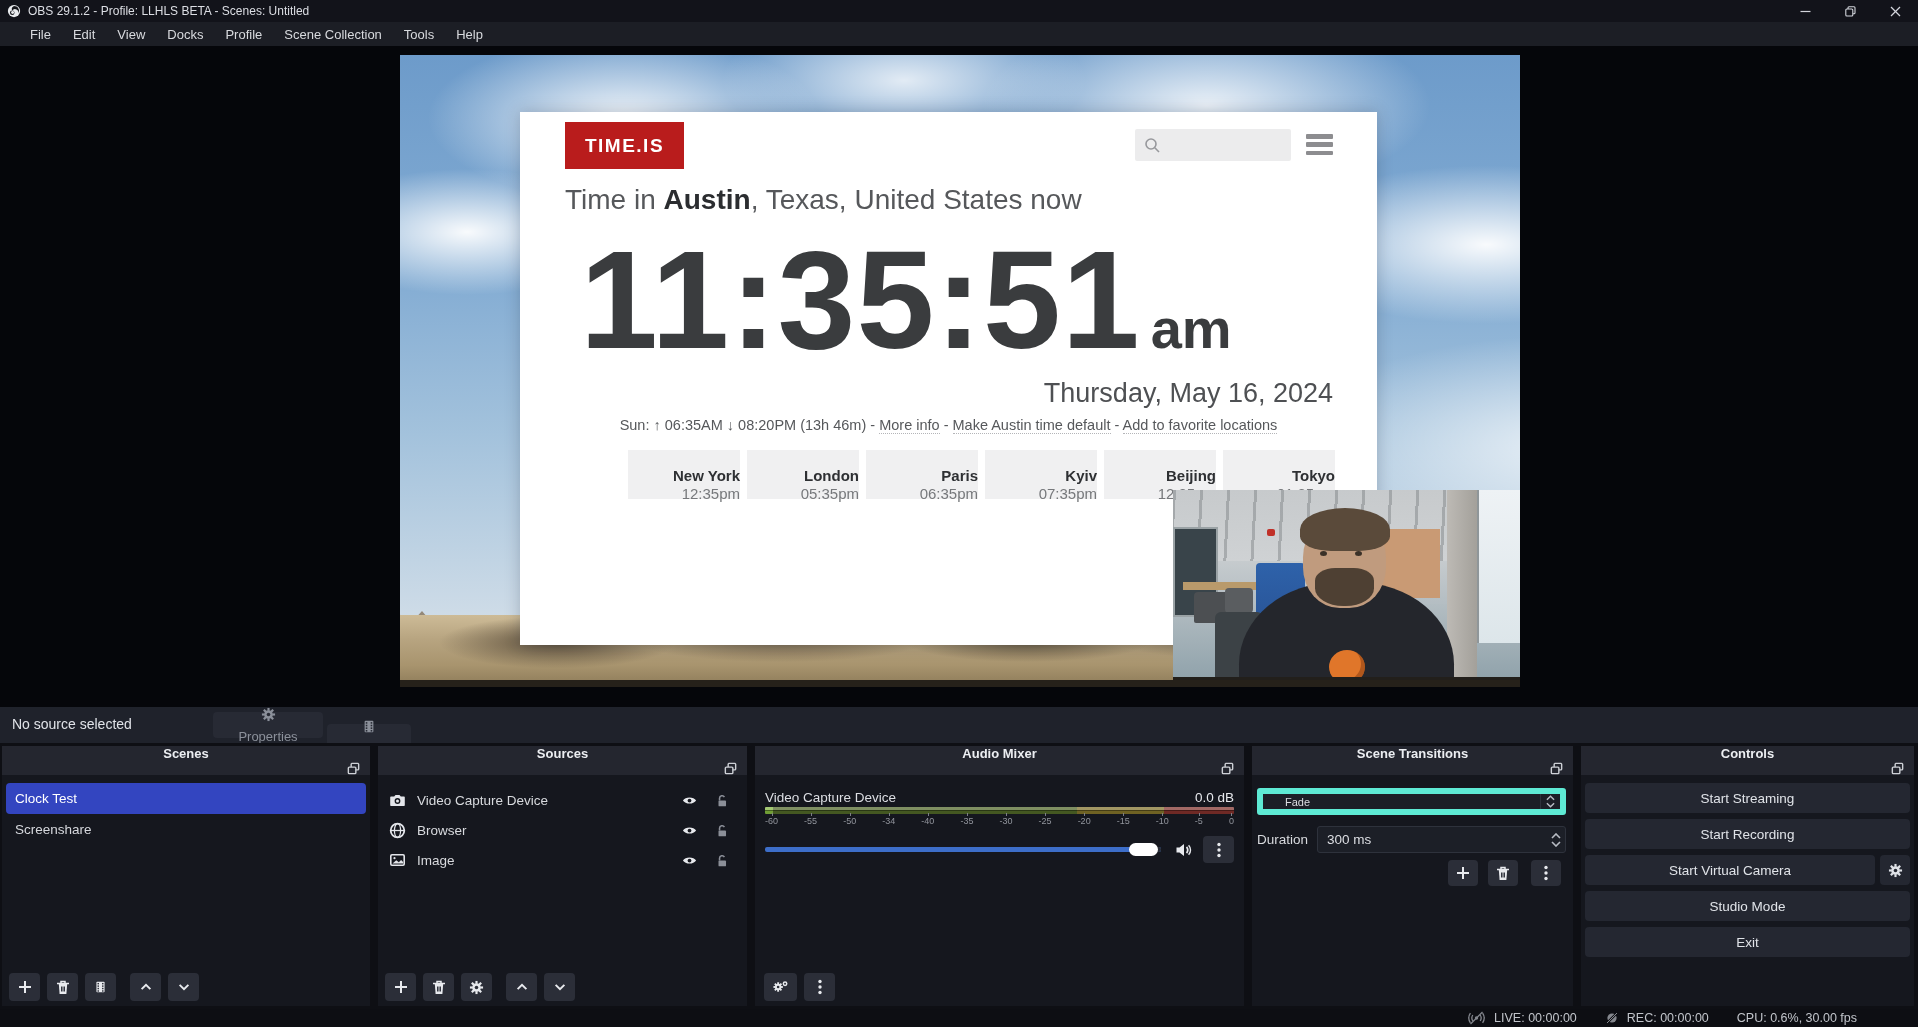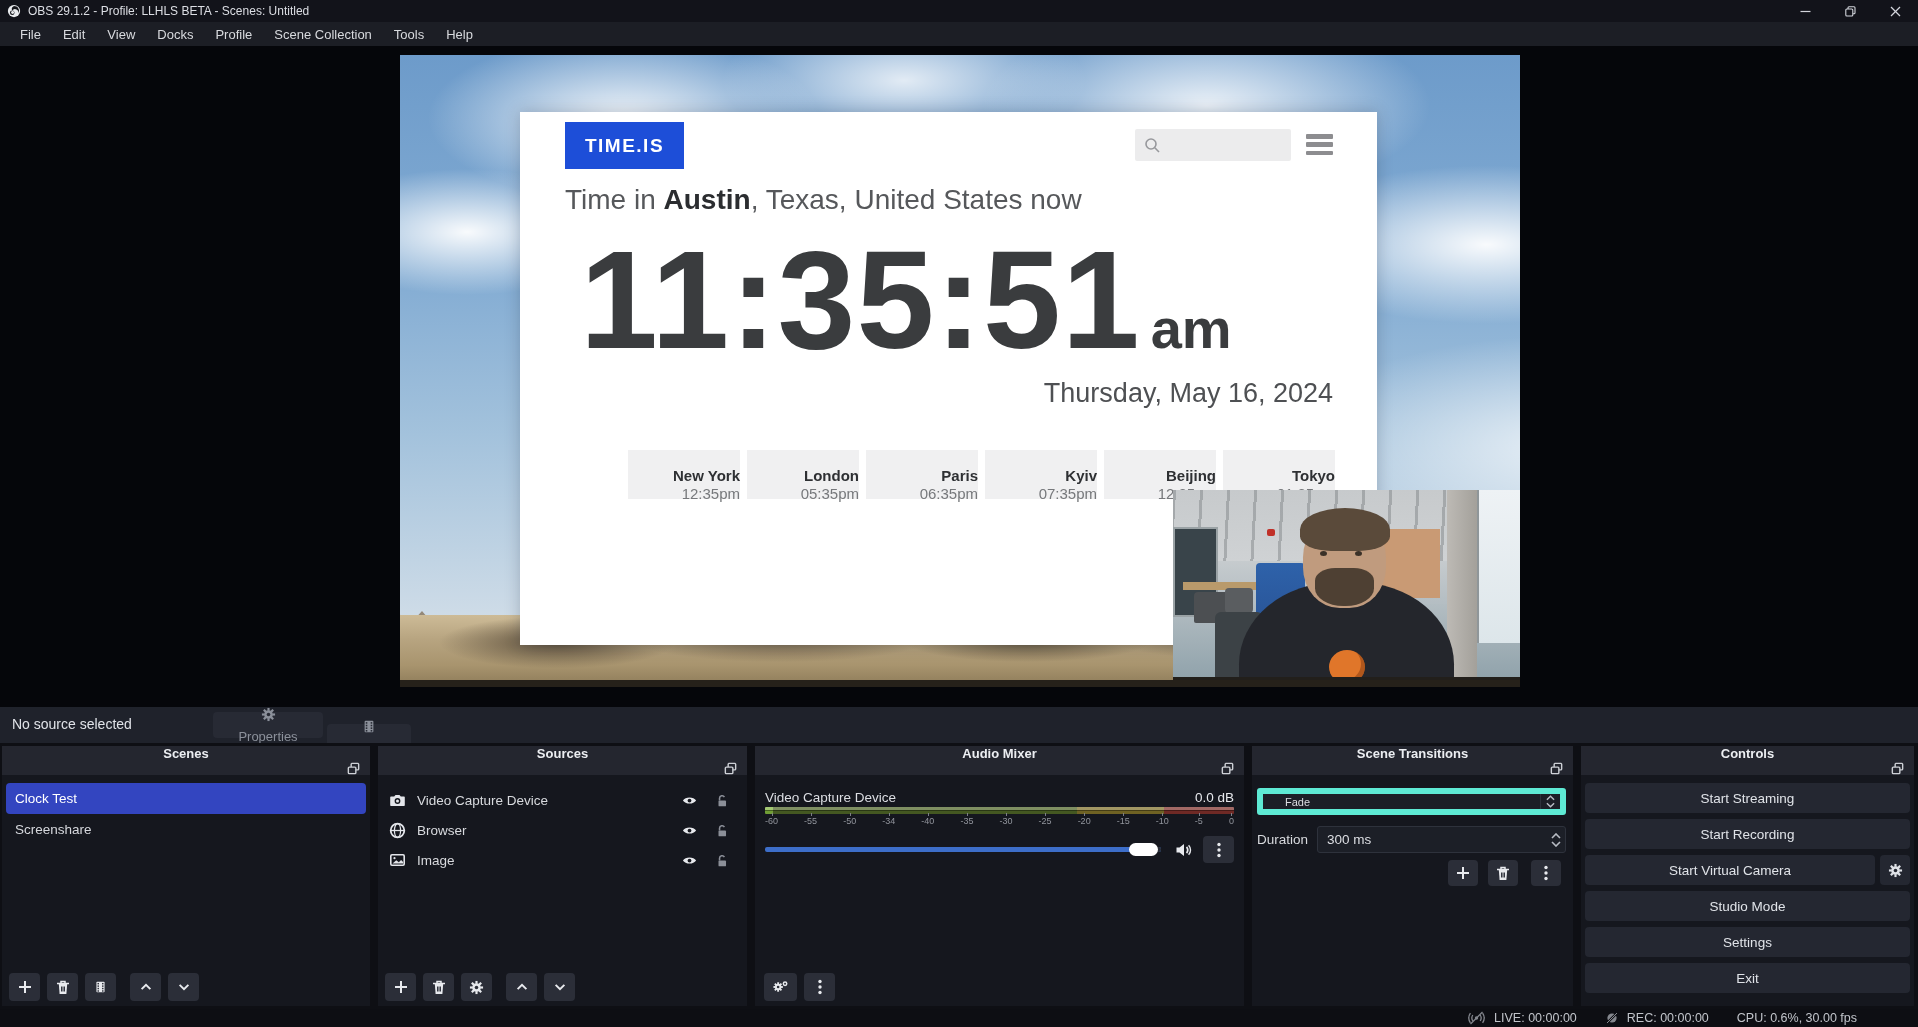--- a/index.html
+++ b/index.html
@@ -13,21 +13,21 @@
 
   
   .titlebar { position:absolute; top:0; left:0; width:100%; height:22px;
     background:#12131a; display:flex; align-items:center; padding-left:7px; }
   .title-text { color:#dcdee4; font-size:12px; margin-left:7px; }
   .win-controls { margin-left:auto; display:flex; height:100%; }
   .win-btn { width:45px; height:100%; display:flex; align-items:center; justify-content:center; color:#d2d5db; }
 
   
   .menubar { position:absolute; top:22px; left:0; width:100%; height:24px;
-    background:#1c1e25; display:flex; align-items:center; padding-left:9px; }
+    background:#1c1e25; display:flex; align-items:center; padding-left:19px; }
   .menu-item { padding:0 11px; height:100%; display:flex; align-items:center; color:#d8dade; font-size:13px; }
 
   
   .preview-wrap { position:absolute; top:46px; left:0; width:100%; height:661px; background:#05060a; }
   .canvas { position:absolute; left:400px; top:9px; width:1120px; height:632px; overflow:hidden;
     background:
       radial-gradient(ellipse 230px 90px at 6% 28%, rgba(255,255,255,.95), rgba(255,255,255,0) 70%),
       radial-gradient(ellipse 280px 120px at 20% 10%, rgba(255,255,255,.9), rgba(255,255,255,0) 70%),
       radial-gradient(ellipse 320px 130px at 72% 8%, rgba(255,255,255,.85), rgba(255,255,255,0) 70%),
       radial-gradient(ellipse 300px 110px at 97% 30%, rgba(255,255,255,.95), rgba(255,255,255,0) 72%),
@@ -44,21 +44,21 @@
       radial-gradient(ellipse 200px 34px at 56% 36%, #60543f, rgba(96,84,63,0) 62%),
       radial-gradient(ellipse 260px 36px at 78% 32%, #6d5e49, rgba(109,94,73,0) 64%),
       radial-gradient(ellipse 180px 40px at 97% 45%, #5c4f3c, rgba(92,79,60,0) 62%),
       linear-gradient(180deg,#cdbb97 0%,#b7a480 34%,#a8946e 70%,#8c7a58 100%);
   }
   .desert-shadow { position:absolute; left:0; bottom:0; width:100%; height:7px; background:#26211a; }
 
   
   .page { position:absolute; left:120px; top:57px; width:857px; height:533px; background:#ffffff;
     box-shadow:0 0 14px rgba(30,40,60,.25); }
-  .ti-logo { position:absolute; left:45px; top:10px; width:119px; height:47px; background:#1d4ed8;
+  .ti-logo { position:absolute; left:45px; top:10px; width:119px; height:47px; background:#b91c1c;
     color:#fff; font-weight:bold; font-size:19px; letter-spacing:1.5px;
     display:flex; align-items:center; justify-content:center; }
   .ti-search { position:absolute; left:615px; top:17px; width:156px; height:32px; background:#ececed;
     border-radius:2px; display:flex; align-items:center; padding-left:9px; }
   .ti-burger { position:absolute; left:786px; top:22px; width:27px; height:21px;
     display:flex; flex-direction:column; justify-content:space-between; }
   .ti-burger i { display:block; height:4.5px; background:#8d8d90; border-radius:1px; }
   .ti-h1 { position:absolute; left:45px; top:72px; font-size:28px; color:#56585b; white-space:nowrap; }
   .ti-h1 b { color:#2b2d30; }
   .ti-clock { position:absolute; left:60px; top:118px; display:flex; align-items:baseline;
@@ -250,20 +250,28 @@
             <i></i>
             <i></i>
             <i></i>
           </div>
         <div class="ti-h1"><span>Time in </span><b>Austin</b><span>, Texas, United States now</span></div>
         <div class="ti-clock">
           <span class="digits">11:35:51</span>
           <span class="ampm">am</span>
         </div>
         <div class="ti-date">Thursday, May 16, 2024</div>
+        <div class="ti-sun">
+          <span>Sun: ↑ 06:35AM ↓ 08:20PM (13h 46m) -</span>
+          <a>More info</a>
+          <span>-</span>
+          <a>Make Austin time default</a>
+          <span>-</span>
+          <a>Add to favorite locations</a>
+        </div>
         <div class="ti-cities">
           <div class="ti-city">
               <div class="cname">New York</div>
               <div class="ctime">12:35pm</div>
             </div>
           <div class="ti-city">
               <div class="cname">London</div>
               <div class="ctime">05:35pm</div>
             </div>
           <div class="ti-city">
@@ -715,23 +723,20 @@
                   <line x1="3" y1="13" x2="5.2" y2="10.8"></line>
                   <line x1="10.8" y1="5.2" x2="13" y2="3"></line>
                 </g>
                 <circle cx="8" cy="8" r="4.6" fill="#e0e3e8"></circle>
                 <circle cx="8" cy="8" r="1.9" fill="#242731"></circle>
               </svg>
           </div>
         </div>
         <div class="ctl-row">
             <div class="ctl-btn">Studio Mode</div>
-          </div>
-        <div class="ctl-row">
-            <div class="ctl-btn">Settings</div>
           </div>
         <div class="ctl-row">
             <div class="ctl-btn">Exit</div>
           </div>
       </div>
     </div>
   </div>
 
   <div class="statusbar">
     <span class="st-group">

